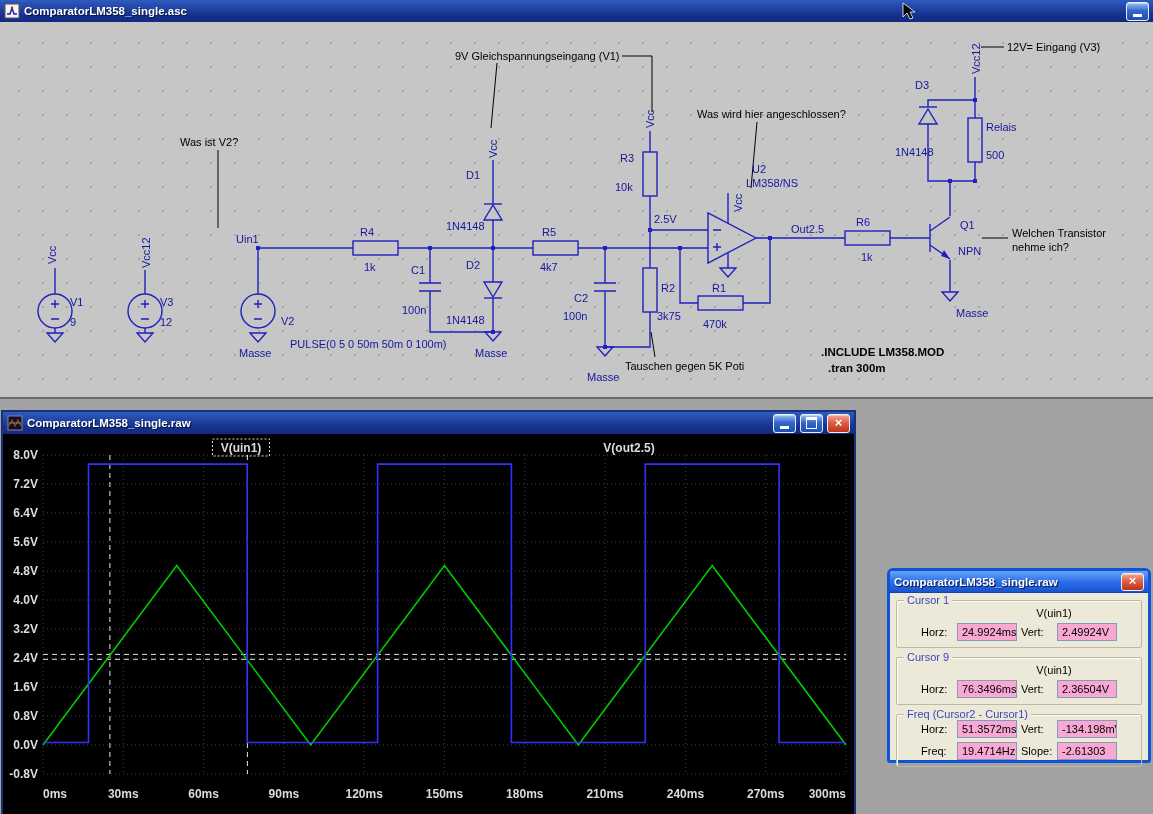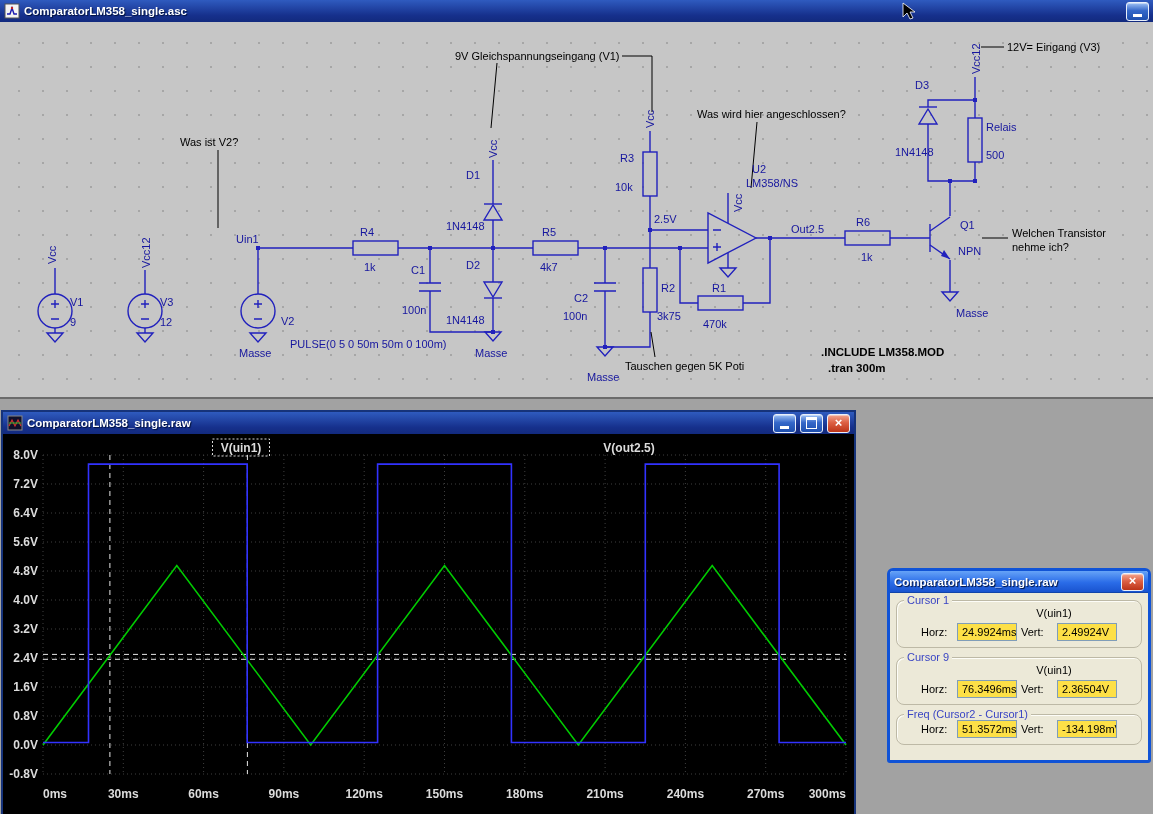--- a/index.html
+++ b/index.html
@@ -41,28 +41,28 @@
   #plot-svg .cursorline{stroke:#e6e6e6;stroke-width:1;stroke-dasharray:5 4;}
   #plot-svg text{font-family:"Liberation Sans",sans-serif;font-size:12px;font-weight:bold;fill:#dcdcdc;}
 
   
   #cursor-dialog{left:887px;top:568px;width:264px;height:195px;border:3px solid #1053d6;
      border-radius:6px 6px 3px 3px;background:#ece9d8;}
   #cursor-dialog .titlebar{background:linear-gradient(180deg,#66a3f7 0%,#2a6ce8 55%,#1953cf 100%);
      border-bottom:1px solid #1144aa;border-radius:3px 3px 0 0;height:21px;}
   #cursor-dialog .tb-btn{width:18px;height:16px;}
   #dialog-groups{padding:7px 6px 4px 6px;}
-  .group{position:relative;border:1px solid #bdb9a6;border-radius:8px;margin-bottom:9px;padding:3px 0 4px 0;
+  .group{position:relative;border:1px solid #bdb9a6;border-radius:2px;margin-bottom:9px;padding:3px 0 4px 0;
          box-shadow:inset 1px 1px 0 #fdfdf8;}
   .group-title{position:absolute;top:-7px;left:7px;background:#ece9d8;padding:0 3px;
                color:#3a45c4;font-size:11px;line-height:12px;}
   .sig{text-align:center;font-size:11px;color:#000;padding:3px 0 2px 70px;}
   .row{display:flex;align-items:center;gap:4px;padding:2px 24px;}
   .lab{width:32px;font-size:11px;color:#000;flex:0 0 32px;}
-  .val{flex:1;background:#fde047;border:1px solid #7f9db9;font-size:11px;color:#000;
+  .val{flex:1;background:#f9a8d4;border:1px solid #7f9db9;font-size:11px;color:#000;
        padding:1px 4px;height:14px;line-height:14px;white-space:nowrap;overflow:hidden;}
 
   
   #mouse-cursor{position:absolute;left:901px;top:2px;width:18px;height:20px;}
 </style>
 </head>
 <body>
 
 <div class="window" id="schematic-window">
   <div class="titlebar">
@@ -366,15 +366,21 @@
         </div>
       </div>
       <div class="group">
         <div class="group-title">Freq (Cursor2 - Cursor1)</div>
         <div class="row">
           <span class="lab">Horz:</span>
           <span class="val">51.3572ms</span>
           <span class="lab">Vert:</span>
           <span class="val">-134.198mV</span>
         </div>
+        <div class="row">
+          <span class="lab">Freq:</span>
+          <span class="val">19.4714Hz</span>
+          <span class="lab">Slope:</span>
+          <span class="val">-2.61303</span>
+        </div>
       </div>
     </div>
 </div>
 
 </body></html>

